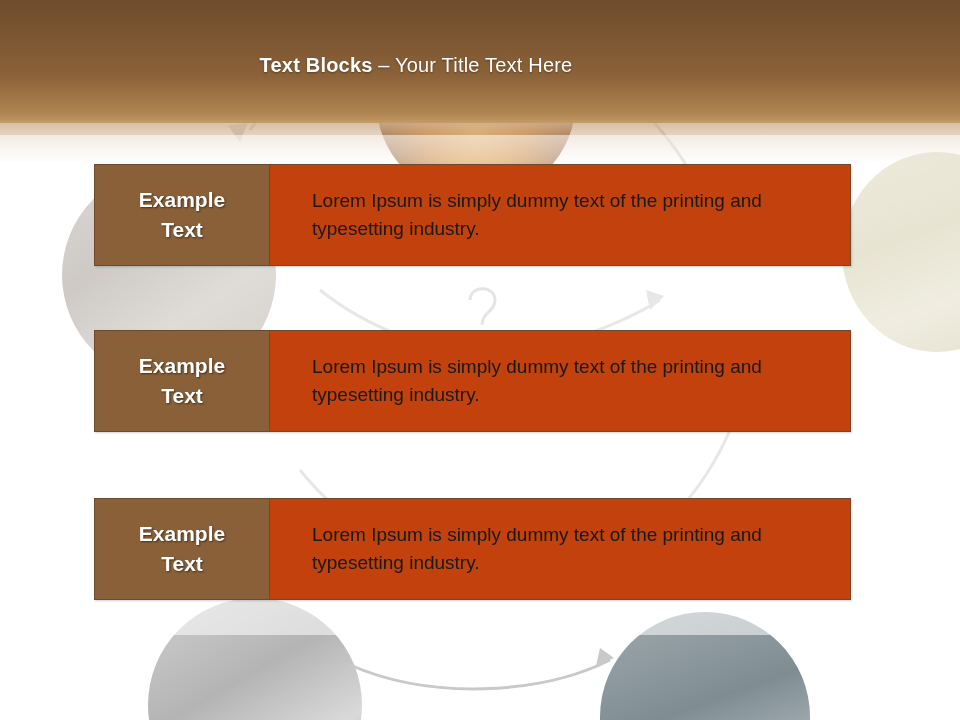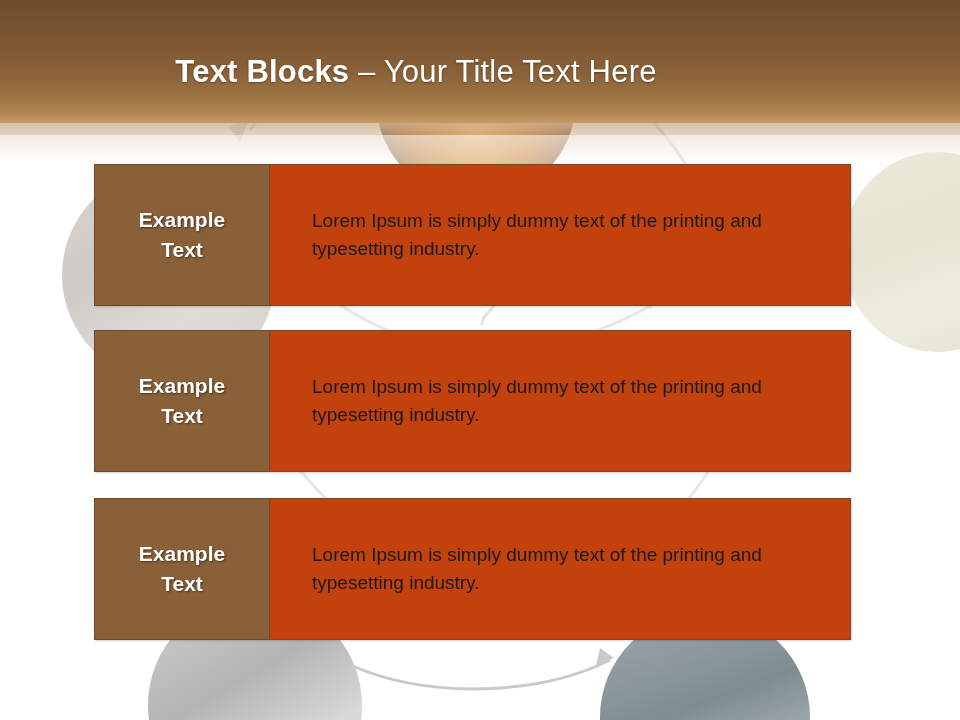--- a/index.html
+++ b/index.html
@@ -109,39 +109,39 @@
     pointer-events: none;
   }
 
   
   .title {
     position: absolute;
     left: 0;
     top: 54px;
     width: 832px;
     text-align: center;
-    font-size: 31px;
+    font-size: 20px;
     color: #ffffff;
     letter-spacing: 0.2px;
     text-shadow: 0 1px 2px rgba(0,0,0,0.35);
     white-space: nowrap;
   }
   .title .strong {
     font-weight: bold;
   }
   .title .light {
     font-weight: normal;
   }
 
   
   .block {
     position: absolute;
     left: 94px;
     width: 757px;
-    height: 142px;
+    height: 102px;
     display: flex;
     border: 1px solid #6d4a2b;
     box-sizing: border-box;
     box-shadow: 1px 1px 2px rgba(0,0,0,0.18);
   }
   .block-1 { top: 164px; }
   .block-2 { top: 330px; }
   .block-3 { top: 498px; }
 
   .block-label {

